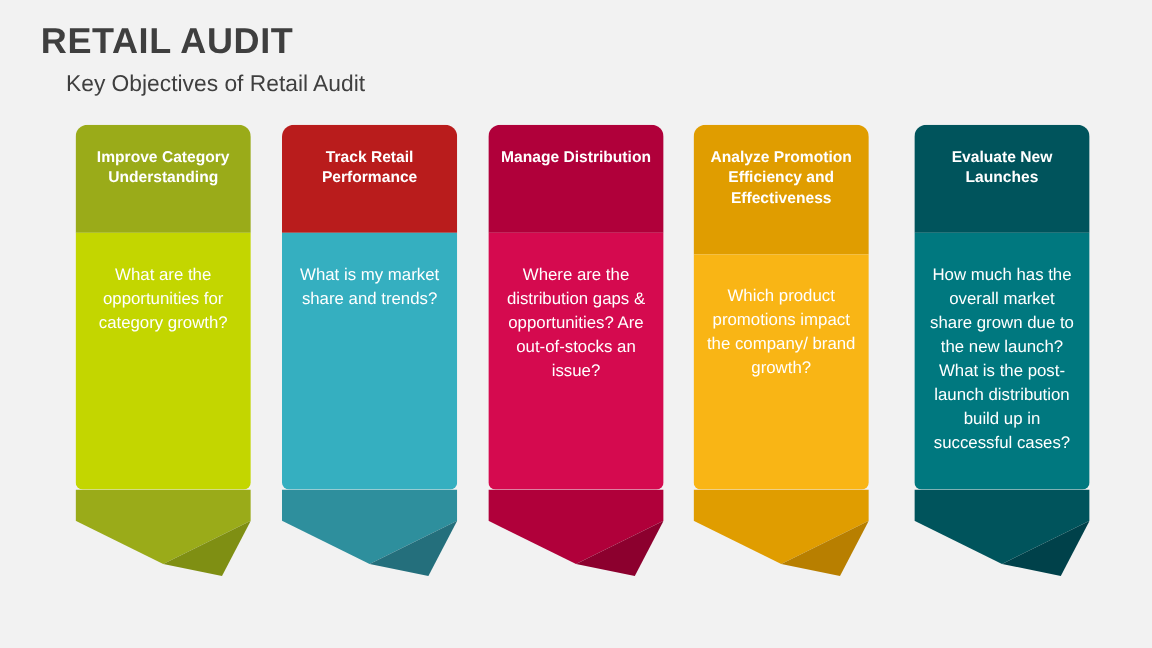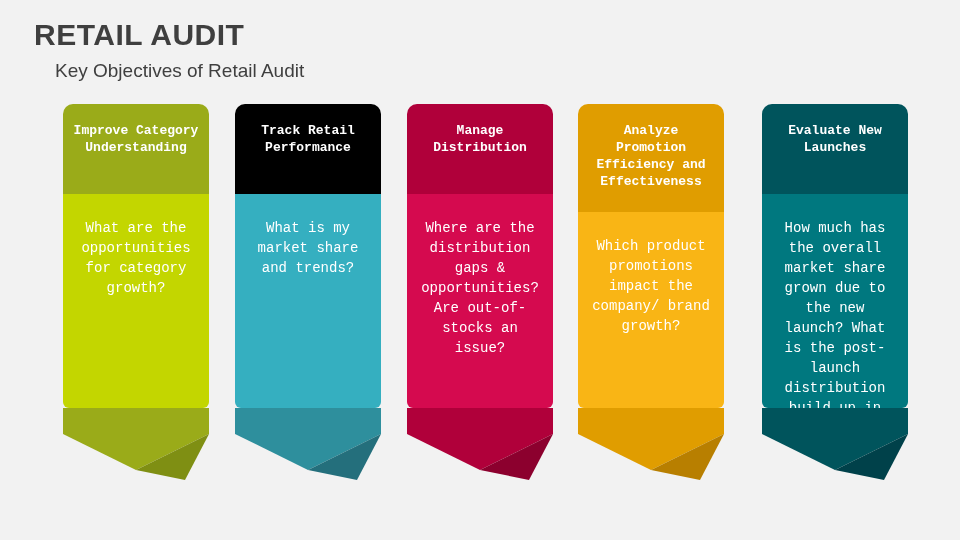--- a/index.html
+++ b/index.html
@@ -35,21 +35,20 @@
     font-size: 19px;
     color: #3f3f3f;
     font-weight: normal;
   }
   .cards {
     position: absolute;
     left: 0;
     top: 104px;
     width: 960px;
     height: 390px;
-    font-family: Liberation Mono, monospace;
   }
   .card {
     position: absolute;
     top: 0;
     width: 146px;
   }
   .card-body {
     position: relative;
     width: 146px;
     border-radius: 10px 10px 6px 6px;
@@ -113,21 +112,21 @@
     </div>
 
     <div class="card c1">
       <div class="ribbon">
         <svg width="146" height="80" viewBox="0 0 146 80">
           <polygon points="0,0 146,0 146,26 73,62 0,26" fill="#2e8f9d" id="r1a"></polygon>
           <polygon points="73,62 146,26 122,72" fill="#246f7c" id="r1b"></polygon>
         </svg>
       </div>
       <div class="card-body" style="height: 304px;">
-        <div class="card-head" id="h1" style="background: #000000; height: 90px;">Track Retail Performance</div>
+        <div class="card-head" id="h1" style="background: #b91c1c; height: 90px;">Track Retail Performance</div>
         <div class="card-text" id="t1" style="background: rgb(53, 175, 192); height: 214px;">What is my market share and trends?</div>
       </div>
     </div>
 
     <div class="card c2">
       <div class="ribbon">
         <svg width="146" height="80" viewBox="0 0 146 80">
           <polygon points="0,0 146,0 146,26 73,62 0,26" fill="#b0003a" id="r2a"></polygon>
           <polygon points="73,62 146,26 122,72" fill="#8c002e" id="r2b"></polygon>
         </svg>

